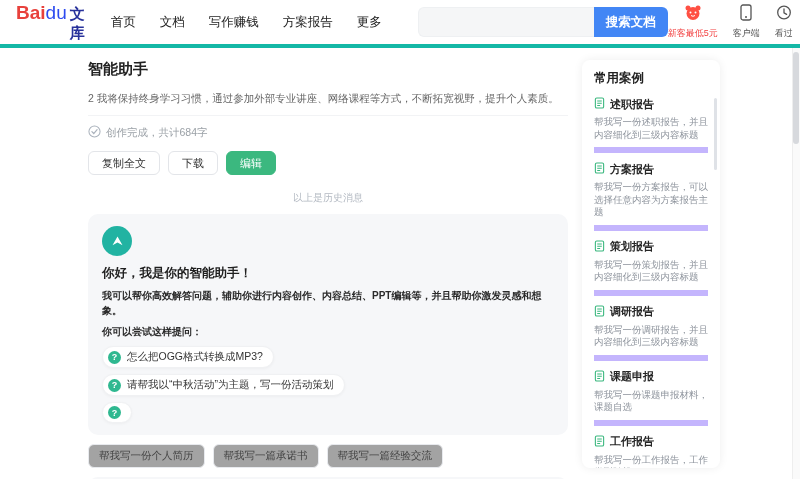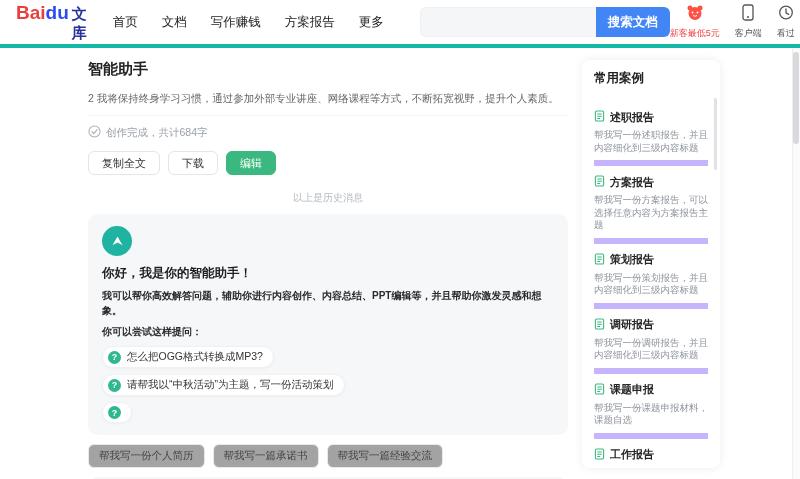--- a/index.html
+++ b/index.html
@@ -4,21 +4,21 @@
 <style>
   * { margin:0; padding:0; box-sizing:border-box; }
   html,body { width:800px; height:479px; overflow:hidden; background:#fff;
     font-family:"Liberation Sans","DejaVu Sans",sans-serif; }
 
   
   .header { height:48px; display:flex; align-items:center; padding:0 18px 0 16px;
     border-bottom:4px solid #14b8a6; background:#fff; position:relative; z-index:5; }
   .logo { display:flex; align-items:baseline; cursor:pointer; }
   .logo-bai { font-size:19px; font-weight:800; color:#e8413c; }
-  .logo-du  { font-size:19px; font-weight:700; color:#2d4bf0; }
+  .logo-du  { font-size:19px; font-weight:400; color:#2d4bf0; }
   .logo-wenku { font-size:15px; font-weight:800; color:#28329b; margin-left:3px; }
   .nav { display:flex; gap:24px; margin-left:26px; font-size:12.5px; color:#222; }
   .nav-item { cursor:pointer; white-space:nowrap; }
   .searchbox { display:flex; width:258px; height:30px; margin-left:36px; }
   .search-input { flex:1; border:1px solid #eef0f2; background:#f5f6f7; border-right:none;
     border-radius:6px 0 0 6px; padding:0 10px; font-size:12px; outline:none; color:#333; }
   .search-btn { width:74px; background:#4286f5; color:#fff; border:none;
     border-radius:0 6px 6px 0; font-size:12.5px; font-weight:600; cursor:pointer; }
   .header-right { margin-left:auto; display:flex; align-items:flex-start; gap:15px; }
   .hmod { display:flex; flex-direction:column; align-items:center; cursor:pointer; }
@@ -56,21 +56,21 @@
   .qp-chip { background:#a3a3a3; border:1px solid #e8eaee; border-radius:6px; padding:4px 10px;
     font-size:10.5px; color:#444; cursor:pointer; white-space:nowrap; }
 
   .input-box { position:relative; background:#f6f7f9; border-radius:10px; height:62px;
     margin-top:9px; padding:9px 34px 9px 12px; }
 
   
   .sidebar { width:138px; margin-left:14px; background:#fff; border-radius:8px;
     box-shadow:0 0 10px rgba(0,0,0,.07); padding:10px 12px 4px; position:relative;
     height:408px; overflow:hidden; }
-  .sidebar-title { font-size:12.5px; font-weight:700; color:#222; margin-bottom:14px; }
+  .sidebar-title { font-size:12.5px; font-weight:700; color:#222; margin-bottom:1px; }
   .case-item { padding:7px 0 6px; border-bottom:6px solid #c4b5fd; cursor:pointer; }
   .case-item:last-child { border-bottom:none; }
   .case-head { display:flex; align-items:center; gap:5px; }
   .case-title { font-size:11px; font-weight:700; color:#262626; }
   .case-desc { font-size:9.5px; color:#8d939c; line-height:12.5px; margin-top:3px; }
   .side-scrollbar { position:absolute; right:3px; top:38px; width:3px; height:72px;
     background:#dfe2e7; border-radius:2px; }
 
   
   .page-scrollbar { position:fixed; right:0; top:48px; width:8px; height:431px;

